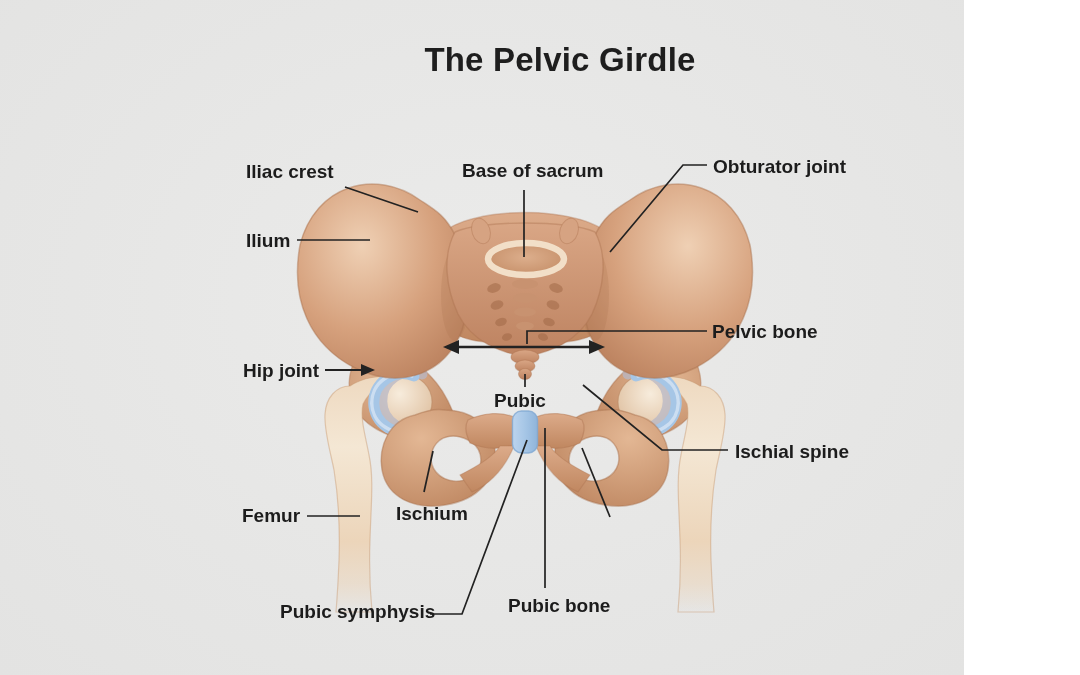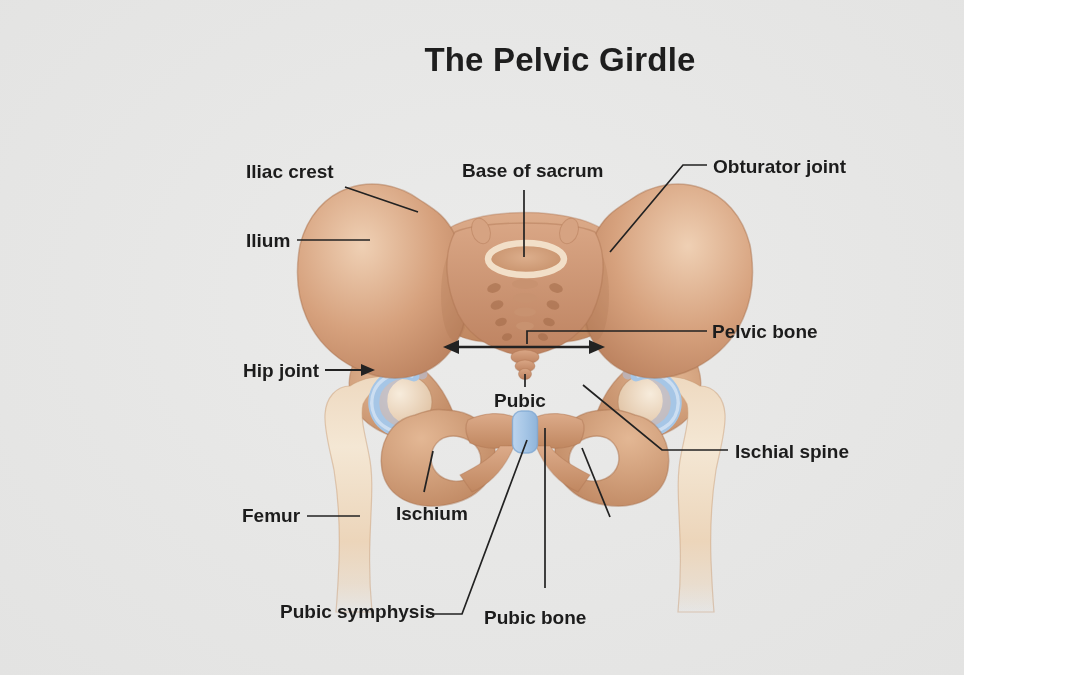--- a/index.html
+++ b/index.html
@@ -151,15 +151,15 @@
   <div class="lbl" style="left:246px;top:229px;">Ilium</div>
   <div class="lbl" style="left:462px;top:159px;">Base of sacrum</div>
   <div class="lbl" style="left:713px;top:155px;">Obturator joint</div>
   <div class="lbl" style="left:712px;top:320px;">Pelvic bone</div>
   <div class="lbl" style="left:243px;top:359px;">Hip joint</div>
   <div class="lbl" style="left:494px;top:389px;">Pubic</div>
   <div class="lbl" style="left:735px;top:440px;">Ischial spine</div>
   <div class="lbl" style="left:242px;top:504px;">Femur</div>
   <div class="lbl" style="left:396px;top:502px;">Ischium</div>
   <div class="lbl" style="left:280px;top:600px;text-align:center;">Pubic symphysis</div>
-  <div class="lbl" style="left:484px;top:594px;margin-top:12px;">Pubic bone</div>
+  <div class="lbl" style="left:508px;top:594px;">Pubic bone</div>
 
 </div>
 
 </body></html>

